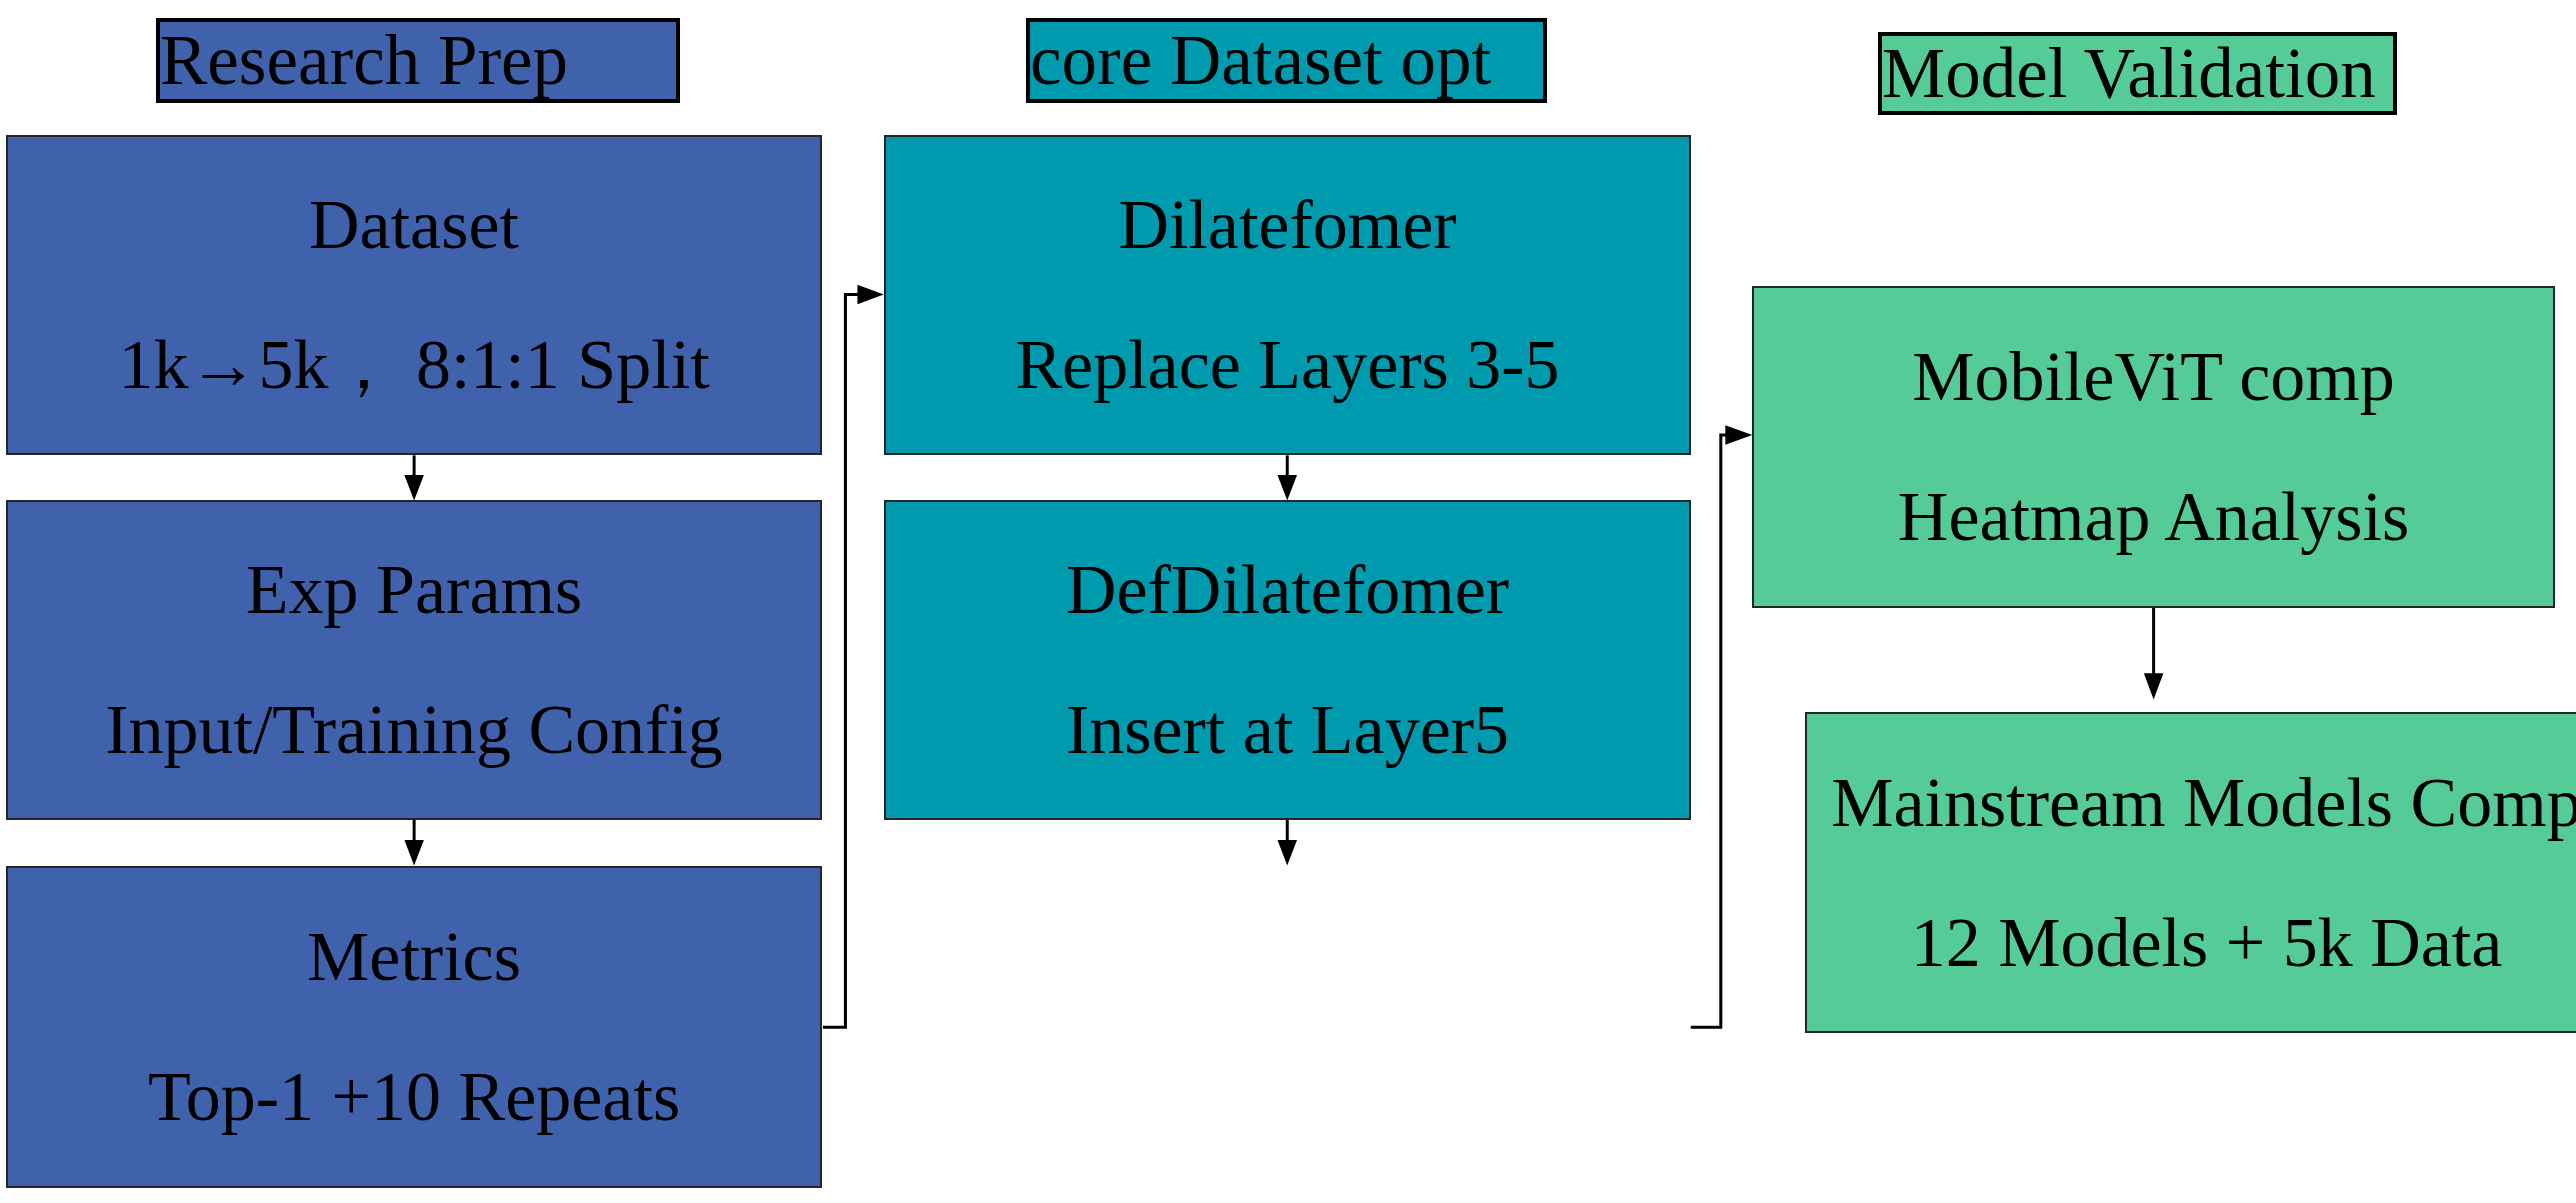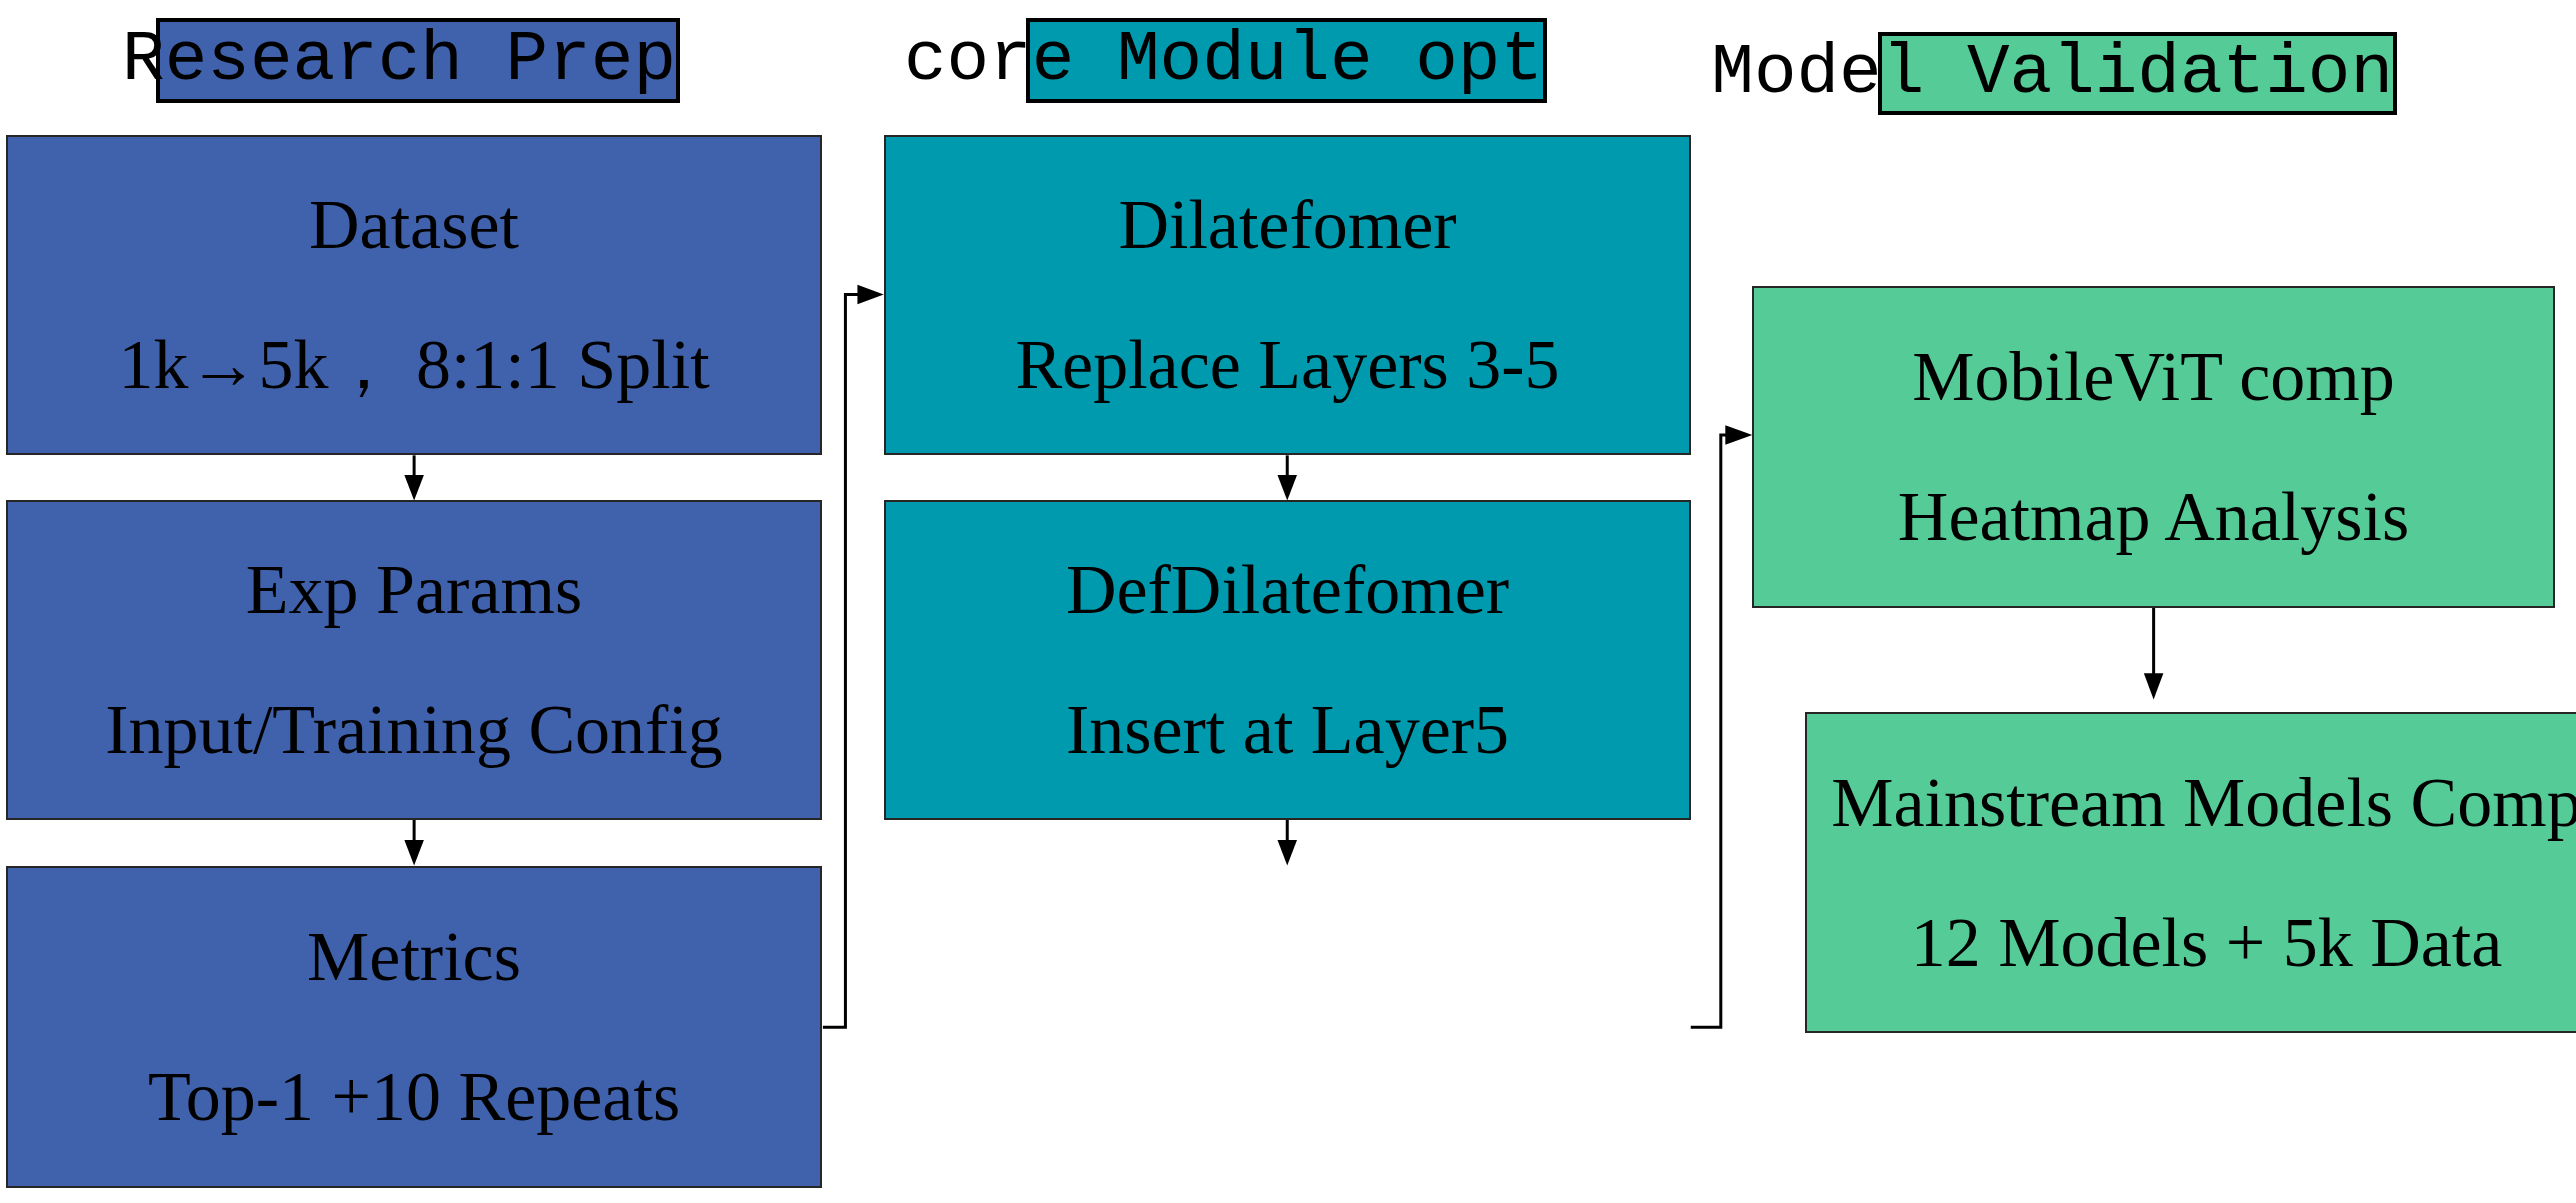--- a/index.html
+++ b/index.html
@@ -2,22 +2,22 @@
 <html style="--col1: #4062AC; --col2: #009AAE; --col3: #55CB97;font-size:12px"><head>
 <meta charset="utf-8">
 <style>
   html,body{margin:0;padding:0;background:#ffffff;}
   .canvas{
     position:relative;width:2576px;height:1203px;background:#ffffff;
     font-family:"Liberation Serif","DejaVu Serif",serif;color:#000;overflow:hidden;
   }
   .connectors{position:absolute;left:0;top:0;width:2576px;height:1203px;}
   .hdr{
-    position:absolute;display:flex;align-items:center;justify-content:flex-end;
-    font-size:71px;line-height:1;border:4.5px solid #000;box-sizing:border-box;white-space:nowrap;font-family:Liberation Mono, monospace;
+    position:absolute;display:flex;align-items:center;justify-content:flex-start;
+    font-size:71px;line-height:1;border:4.5px solid #000;box-sizing:border-box;white-space:nowrap;
   }
   .node{
     position:absolute;display:flex;flex-direction:column;align-items:center;justify-content:center;
     font-size:70px;line-height:2;border:2.3px solid #262626;box-sizing:border-box;
     text-align:center;white-space:nowrap;
   }
   .c1{background:var(--col1,#4062AC);}
   .c2{background:var(--col2,#009AAE);}
   .c3{background:var(--col3,#55CB97);margin-top:12px;}
   .node span,.hdr span{display:block;}
@@ -45,21 +45,21 @@
       <polygon points="2853,896 2879,896 2866,931"></polygon>
       <polygon points="1141,379 1141,405 1176,392"></polygon>
       <polygon points="2296,566 2296,592 2332,579"></polygon>
     </g>
   </svg>
 
   <div class="hdr c1" style="left:156px;top:18px;width:524px;height:85px;">
     <span>Research Prep</span>
   </div>
   <div class="hdr c2" style="left:1026px;top:18px;width:521px;height:85px;">
-    <span>core Module opt</span>
+    <span>core Dataset opt</span>
   </div>
   <div class="hdr c3" style="left:1878px;top:19.5px;width:519px;height:83px;">
     <span>Model Validation</span>
   </div>
 
   <div class="node c1" style="left:6px;top:135px;width:816px;height:320px;">
     <span>Dataset</span>
     <span>1k→5k， 8:1:1 Split</span>
   </div>
   <div class="node c1" style="left:6px;top:500px;width:816px;height:320px;justify-content:center;">

